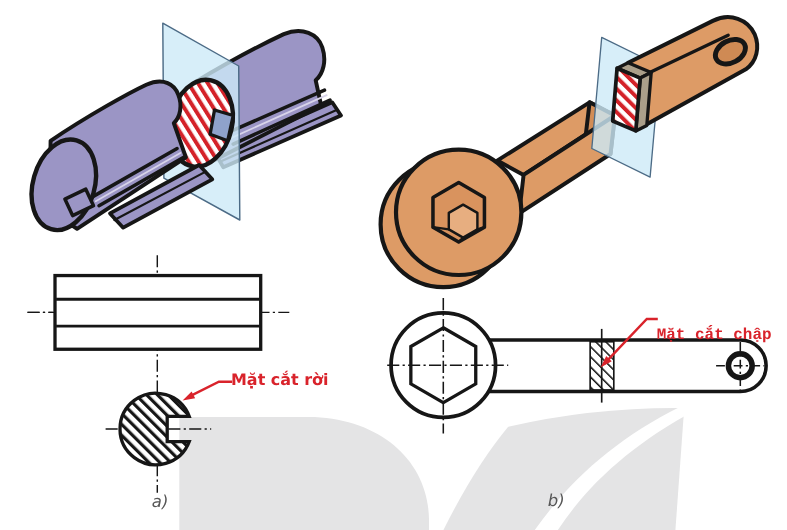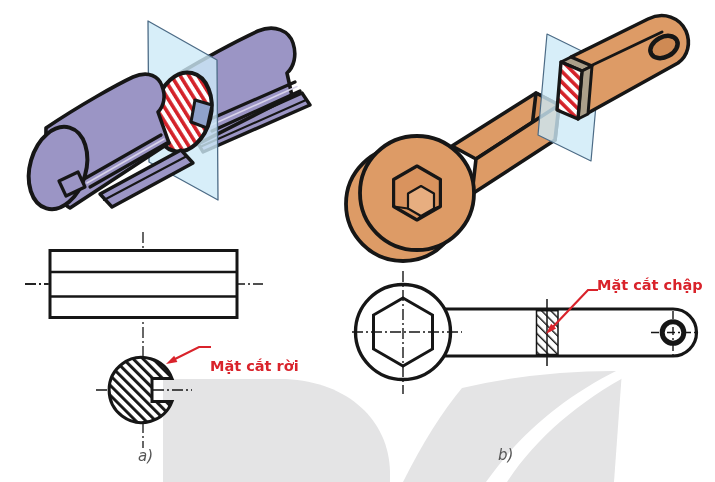--- a/index.html
+++ b/index.html
@@ -135,20 +135,20 @@
       <circle cx="673" cy="332.5" r="10.8" fill="#ffffff" stroke="#161616" stroke-width="5"></circle>
       <line x1="673" y1="311" x2="673" y2="355" stroke="#161616" stroke-width="1.4" stroke-dasharray="8,3,2,3"></line>
       <line x1="651" y1="332.5" x2="695" y2="332.5" stroke="#161616" stroke-width="1.4" stroke-dasharray="8,3,2,3"></line>
       <g>
         <path d="M598,290 L588,290 L549,331" stroke="#d9232b" stroke-width="2.2" fill="none"></path>
         <polygon points="546,334 556.1,328.5 551.1,323.7" fill="#d9232b"></polygon>
       </g>
     </g>
   </svg>
 
-  <div class="callout" style="left:210px;top:339px;margin-top:20px;">Mặt cắt rời</div>
+  <div class="callout" style="left:210px;top:339px;">Mặt cắt rời</div>
 
-  <div class="callout" style="left:597px;top:278px;">Mặt cắt chập</div>
+  <div class="callout" style="left:597px;top:298px;font-family:Liberation Mono, monospace;">Mặt cắt chập</div>
 
   <div class="caption" style="left:138px;top:449px;">a)</div>
 
   <div class="caption" style="left:498px;top:448px;">b)</div>
 </div>
 
 </body></html>

